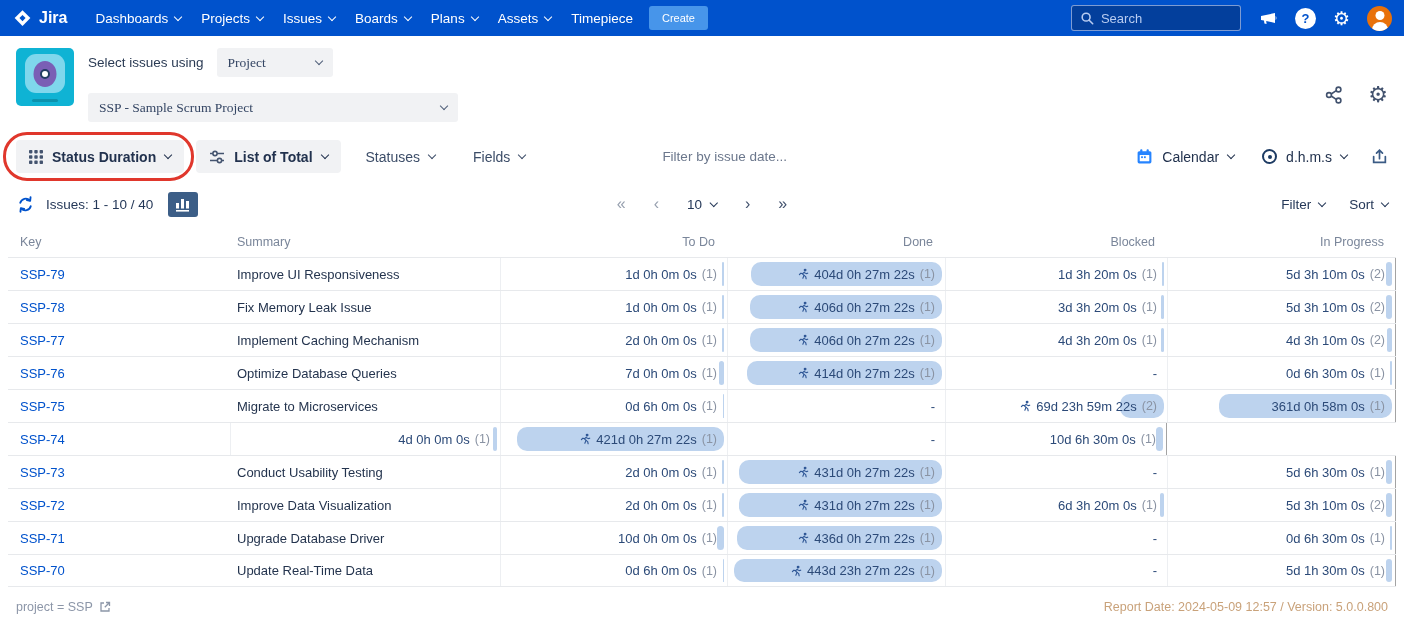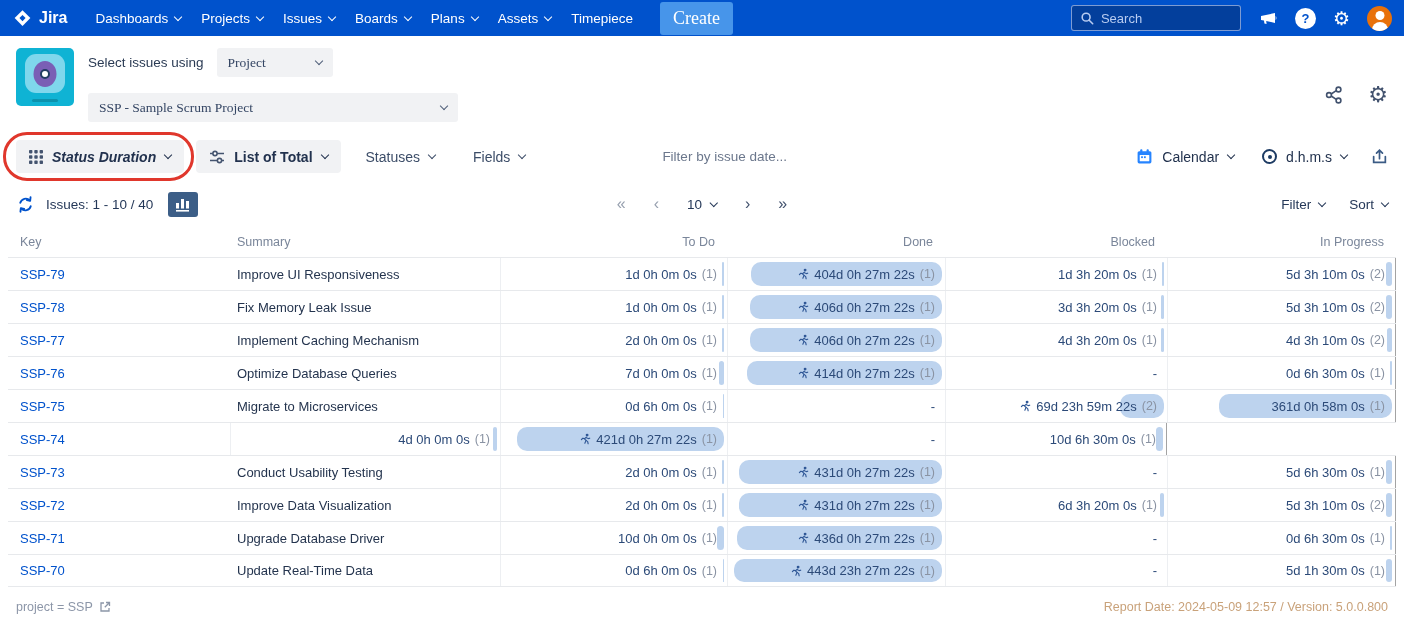--- a/index.html
+++ b/index.html
@@ -11,22 +11,22 @@
   .topnav { height: 36px; background: #0052CC; display: flex; align-items: center;
             padding: 0 12px; color: #fff; }
   .brand { display: flex; align-items: center; gap: 6px; font-weight: bold;
            font-size: 16px; margin-right: 18px; cursor: pointer; }
   .nav-item { display: flex; align-items: center; gap: 7px; font-size: 13.5px;
               padding: 0 10px; height: 36px; cursor: pointer; white-space: nowrap; }
   .chev { width: 6px; height: 6px; border-right: 1.7px solid currentColor;
           border-bottom: 1.7px solid currentColor; transform: rotate(45deg);
           display: inline-block; margin-bottom: 3px; }
   .create-btn { background: #4795EA; color: #fff; border: none; border-radius: 3px;
-                font-size: 18px; padding: 6px 13px; margin-left: 17px; cursor: pointer;
-                font-family: Liberation Serif, serif; }
+                font-size: 11px; padding: 6px 13px; margin-left: 6px; cursor: pointer;
+                font-family: Liberation Sans, sans-serif; }
   .nav-right { margin-left: auto; display: flex; align-items: center; gap: 17px; }
   .search-box { display: flex; align-items: center; gap: 7px; width: 170px; height: 26px;
                 background: rgba(9,30,66,0.35); border: 1px solid rgba(190,206,240,0.65);
                 border-radius: 3px; padding: 0 8px; }
   .search-box input { background: transparent; border: none; outline: none; color: #EAF0FB;
                       font-size: 13px; width: 120px; font-family: inherit; }
   .search-box input::placeholder { color: #B8CCF1; }
   .help { width: 21px; height: 21px; border-radius: 50%; background: #fff; color: #0052CC;
           display: flex; align-items: center; justify-content: center; font-weight: bold;
           font-size: 13px; cursor: pointer; }
@@ -62,21 +62,21 @@
   .hdr-icons { margin-left: auto; display: flex; gap: 24px; align-items: center;
                padding-top: 20px; color: #42526E; }
   .hdr-icons .gear2 { font-size: 22px; line-height: 1; cursor: pointer; }
   
   .toolbar { display: flex; align-items: center; padding: 12px 16px 12px; gap: 12px; }
   .tb-btn { display: flex; align-items: center; gap: 9px; height: 33px; padding: 0 13px;
             border-radius: 4px; font-size: 14px; color: #22324e; cursor: pointer;
             white-space: nowrap; }
   .tb-gray { background: #F1F2F4; font-weight: bold; }
   .tb-plain { color: #3c4d68; }
-  .sd-wrap { position: relative; font-style: italic; }
+  .sd-wrap { position: relative; }
   .red-ring { position: absolute; top: -8px; bottom: -8px; left: -13px; right: -10px;
               border: 3px solid #E0372C; border-radius: 24px; pointer-events: none; }
   .filter-input { border: none; outline: none; font-size: 13.5px; width: 230px;
                   margin-left: 112px; color: #344563; font-family: inherit; }
   .filter-input::placeholder { color: #6B778C; }
   .tb-right { margin-left: auto; display: flex; align-items: center; gap: 20px;
               font-size: 13.5px; color: #2c3e5d; }
   .tb-right .tb-btn { padding: 0 4px; justify-content: center; }
   .target-icon { width: 15px; height: 15px; border-radius: 50%; border: 2.6px solid #1d3b63;
                  position: relative; }

